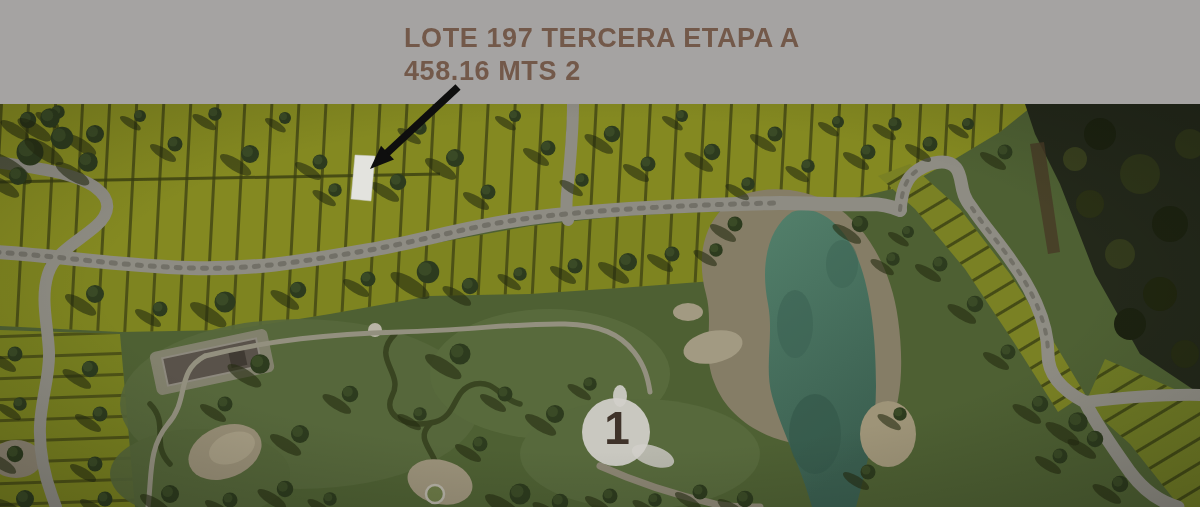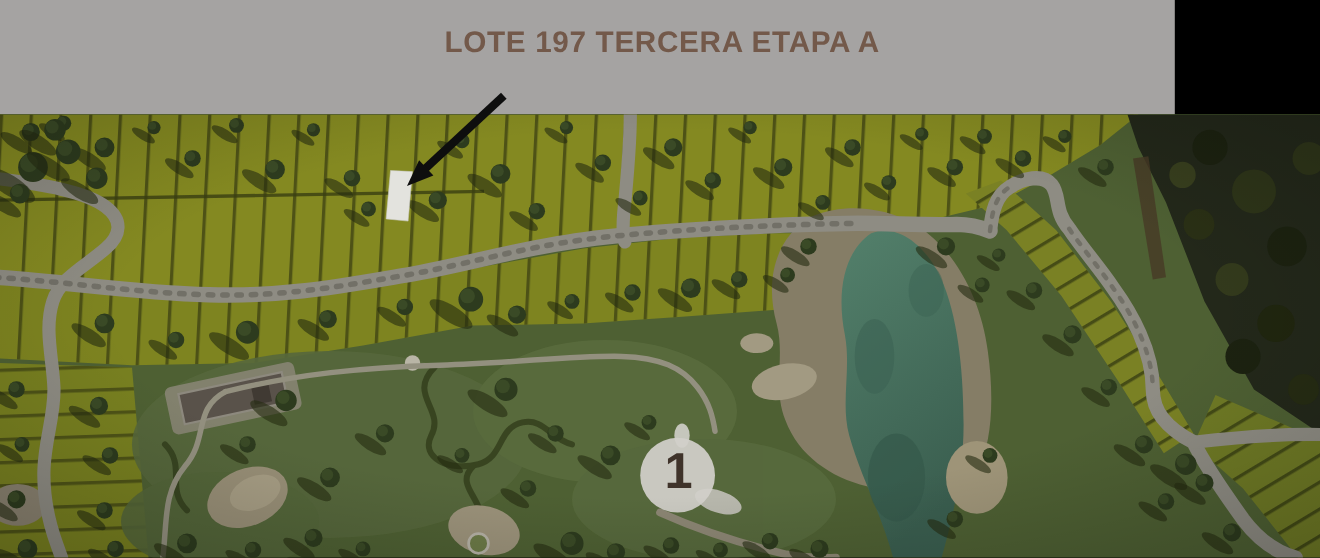--- a/index.html
+++ b/index.html
@@ -1,39 +1,40 @@
 <!DOCTYPE html>
 <html><head>
 <meta charset="utf-8">
 <style>
   html,body{margin:0;padding:0;background:#000;}
   #app{position:relative;width:1200px;height:507px;overflow:hidden;
        font-family:"Liberation Sans",sans-serif;filter:blur(0.45px);}
   
-  .banner{position:absolute;left:0;top:0;width:1068px;height:104px;background:#a5a3a2;}
+  .banner{position:absolute;left:0;top:0;width:1200px;height:104px;background:#a5a3a2;}
   .banner-text{position:absolute;left:404px;top:22px;color:#73594a;font-weight:bold;
                font-size:27px;line-height:33px;letter-spacing:0.6px;}
   
   .map{position:absolute;left:0;top:104px;width:1200px;height:403px;background:#4e6033;}
   .map svg{display:block;}
   
   .hole-num{position:absolute;left:591px;top:401px;width:52px;height:54px;
             text-align:center;font-weight:bold;font-size:46px;line-height:54px;
             color:#3f332a;}
   
   .arrow-layer{position:absolute;left:0;top:0;width:1200px;height:507px;pointer-events:none;}
 </style>
 </head>
 <body>
 
 <div id="app">
 
   <div class="banner">
     <div class="banner-text">
       <div>LOTE 197 TERCERA ETAPA A</div>
+      <div>458.16 MTS 2</div>
     </div>
   </div>
 
   <div class="map">
     <svg width="1200" height="403" viewBox="0 0 1200 403">
       <defs>
         <pattern id="pv" width="27" height="520" patternUnits="userSpaceOnUse" patternTransform="rotate(3)">
           <line x1="1" y1="0" x2="1" y2="520" stroke="#3b4012" stroke-width="4" opacity="0.75"></line>
         </pattern>
         <pattern id="ph" width="520" height="21" patternUnits="userSpaceOnUse" patternTransform="rotate(-2)">

